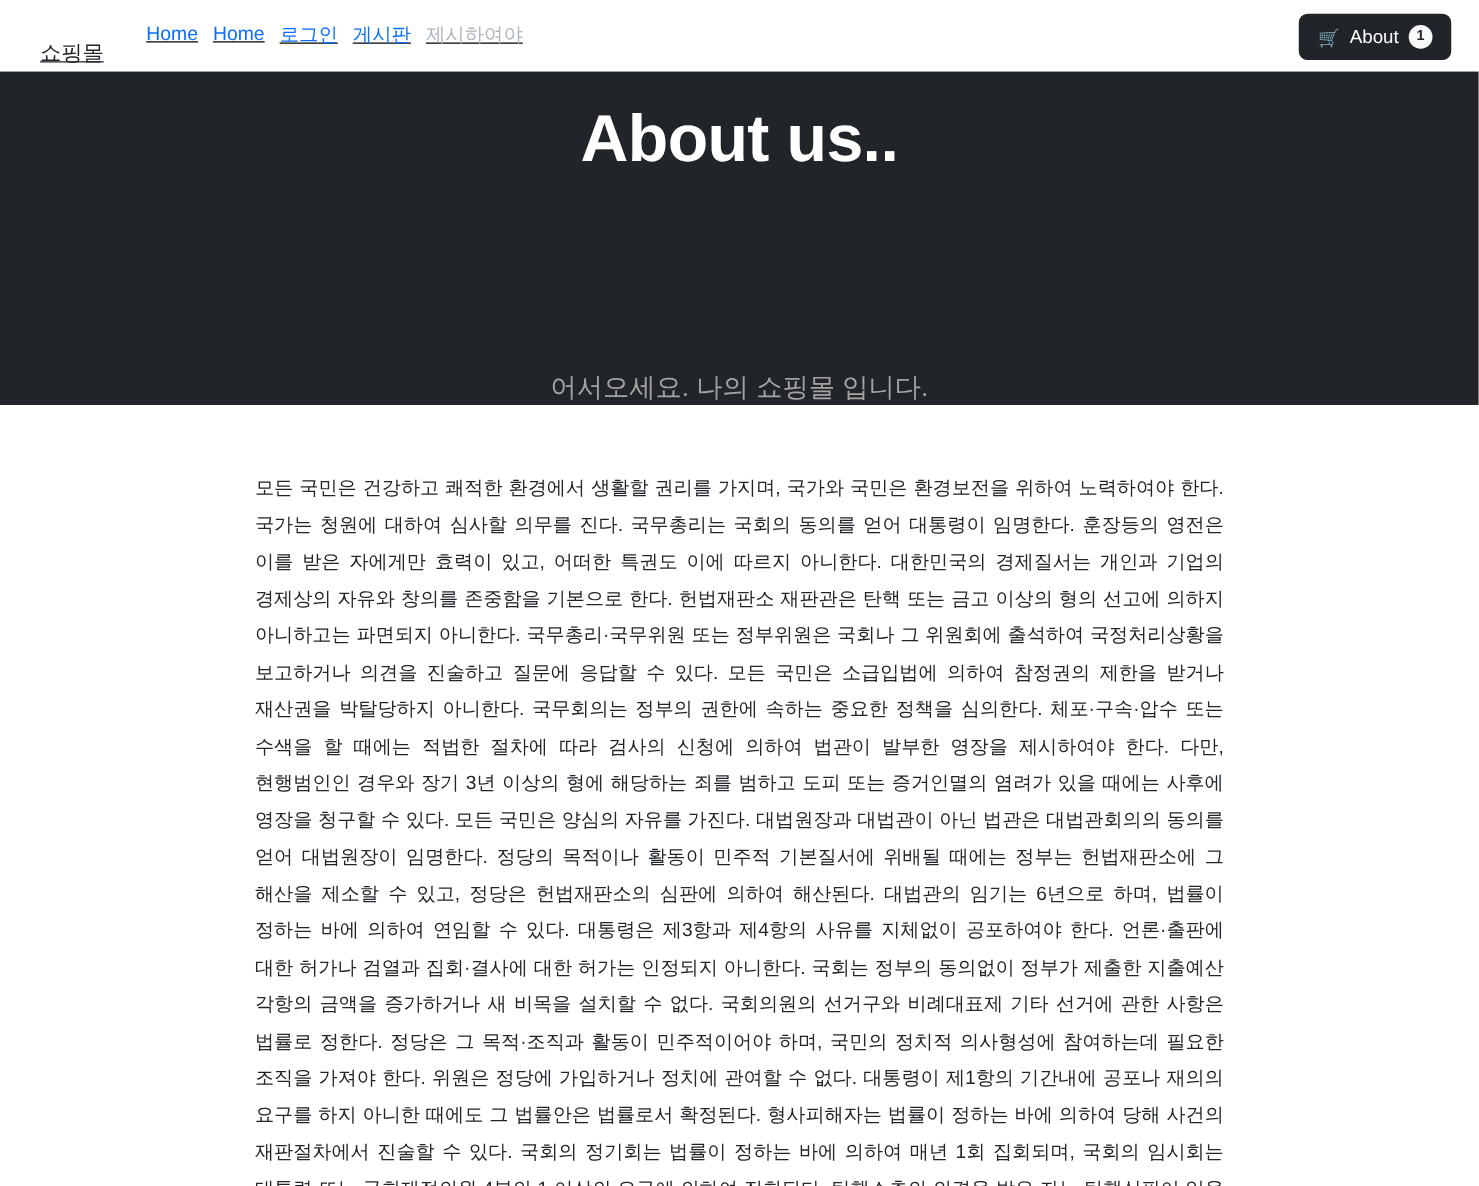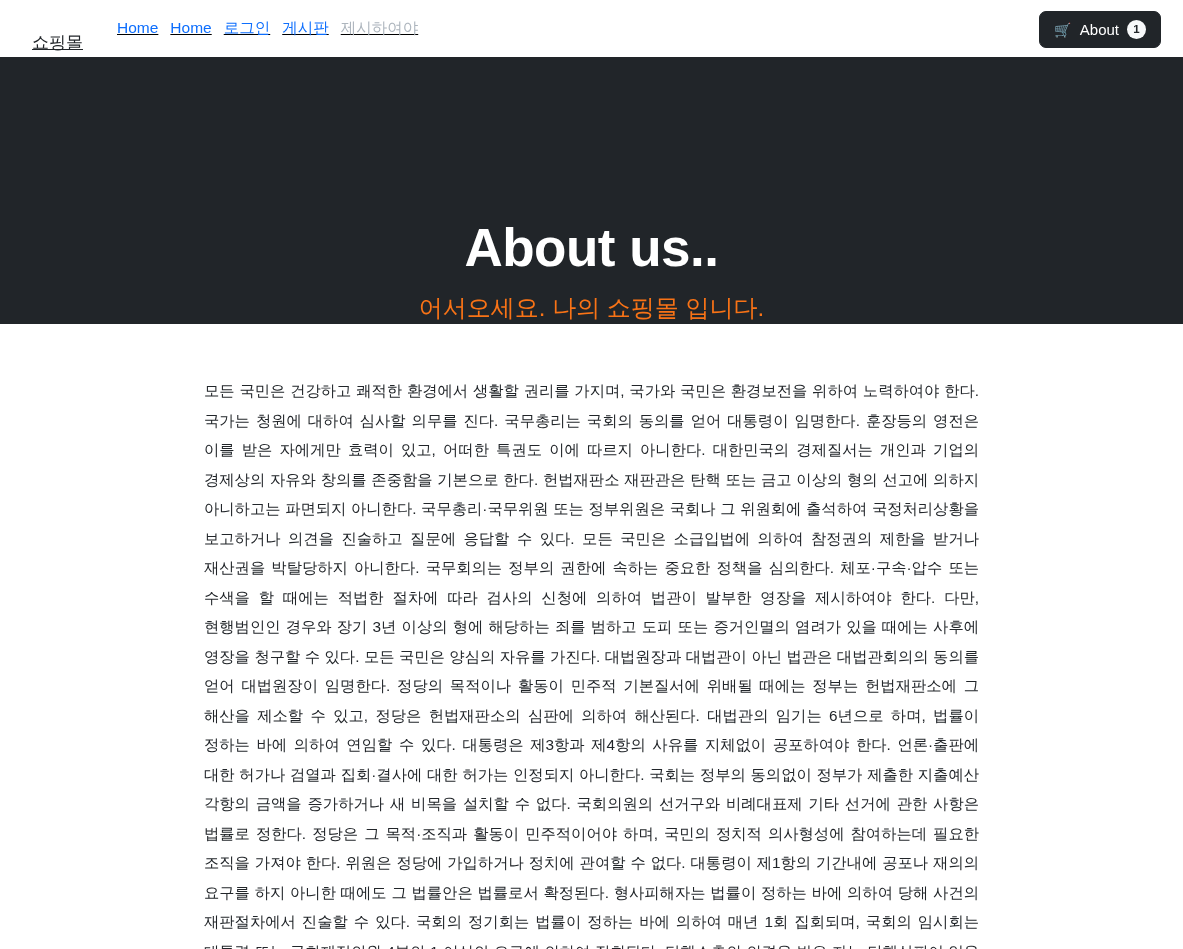--- a/index.html
+++ b/index.html
@@ -80,34 +80,34 @@
     padding: 0 5px;
   }
 
   
   .hero {
     background: #212529;
     height: 267px;
     display: flex;
     flex-direction: column;
     align-items: center;
-    justify-content: flex-end;
+    justify-content: space-between;
     color: #ffffff;
     padding-top: 24px;
   }
   .hero-title {
     font-size: 53px;
     font-weight: 700;
     margin: 0 0 14px 0;
     letter-spacing: -0.5px;
   }
   .hero-sub {
-    font-size: 24px;
+    font-size: 21px;
     font-weight: 400;
-    color: #f97316;
+    color: #a3a3a3;
     margin: 0;
   }
 
   
   .content {
     width: 775px;
     margin: 0 auto;
     padding-top: 52px;
     padding-bottom: 40px;
   }

